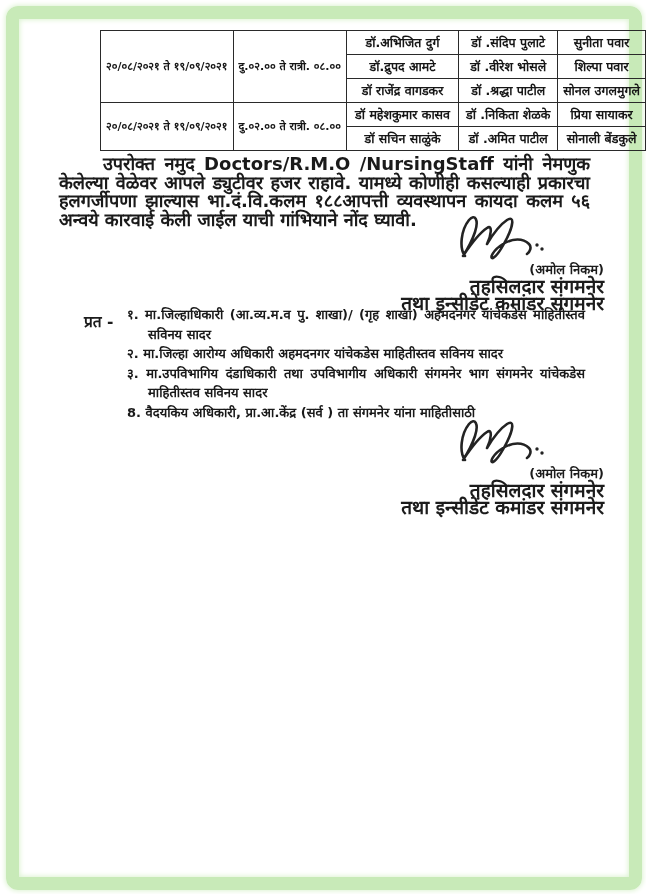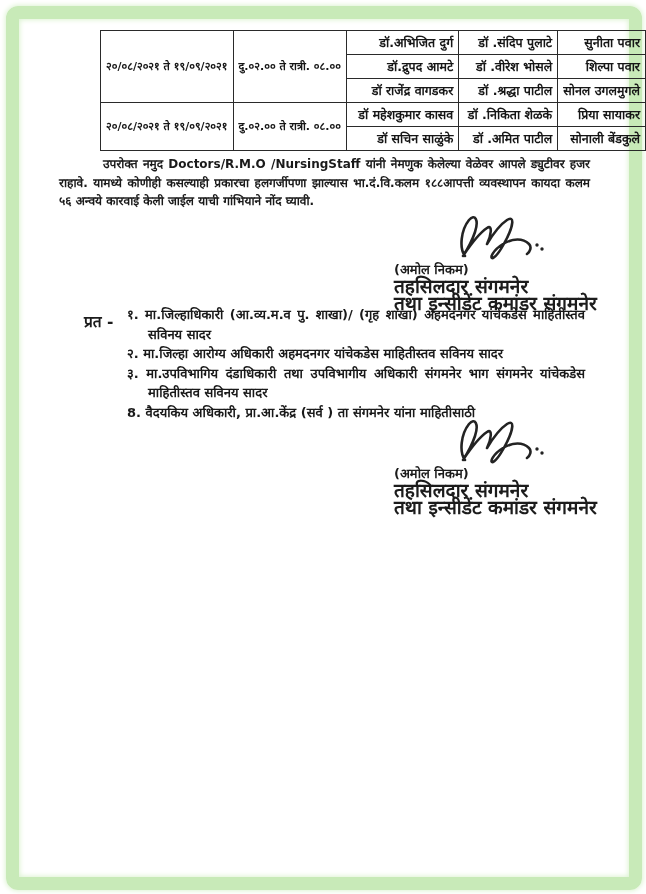--- a/index.html
+++ b/index.html
@@ -25,31 +25,31 @@
     font-size:12.5px; font-weight:700; color:#161616;
   }
   table.duty td {
     border:1.3px solid #2a2a2a; height:21px; padding:1px 5px;
     overflow:hidden; white-space:nowrap;
   }
   td.c-date, td.c-time {
     text-align:center; white-space:pre-line;
     font-size:11px; line-height:15px; font-weight:700;
   }
-  td.c-doc { text-align:right; }
+  td.c-doc { text-align:center; }
 
   
   .body-par {
     position:absolute; left:59px; top:155px; width:531px;
-    font-size:12px; line-height:18.6px; font-weight:600;
+    font-size:18px; line-height:18.6px; font-weight:600;
     text-align:justify; text-indent:44px; color:#1a1a1a;
   }
 
   
-  .sig-block { position:absolute; width:210px; text-align:left; }
+  .sig-block { position:absolute; width:210px; text-align:right; }
   .sig-block.first  { left:394px; top:212px; }
   .sig-block.second { left:394px; top:416px; }
   .sig-scribble { display:block; margin:0 auto -2px auto; }
   .sig-name { font-size:13px;  font-weight:700; line-height:16px; }
   .sig-line { font-size:19px; font-weight:700; line-height:17px; }
 
   
   .copies-label {
     position:absolute; left:84px; top:310px;
     font-size:15.5px; font-weight:700;

